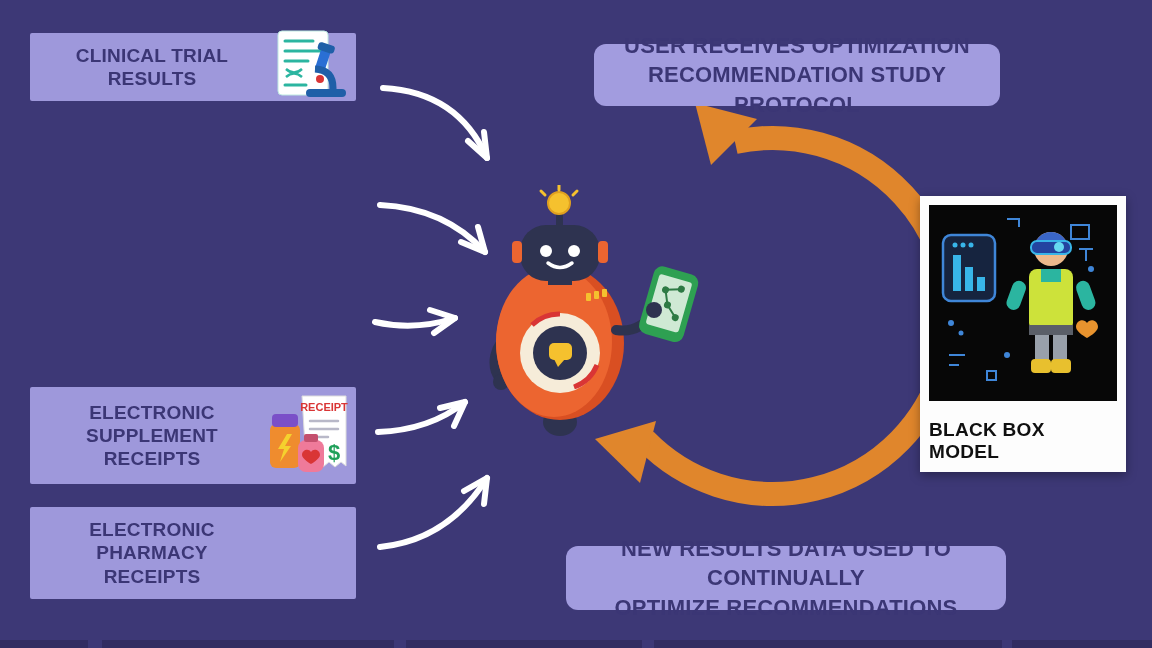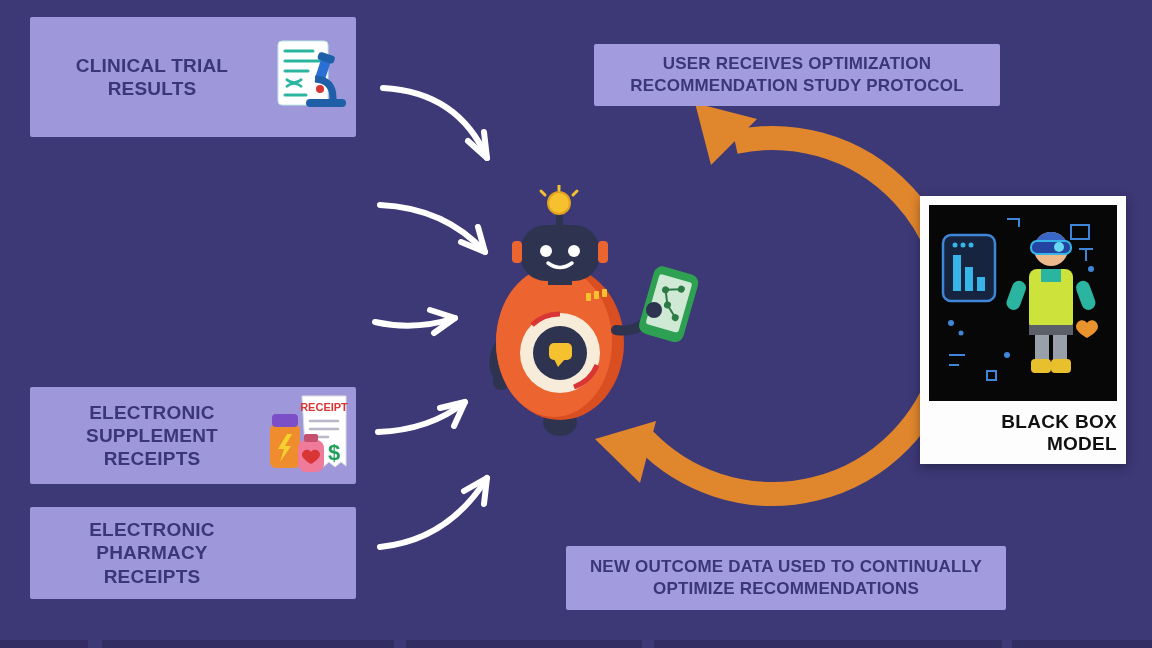--- a/index.html
+++ b/index.html
@@ -12,29 +12,29 @@
   .cycle-head{fill:var(--orange,#e0862c)}
   .warrow{stroke:var(--arrow-white,#fff);stroke-width:6;fill:none;stroke-linecap:round;stroke-linejoin:round}
 
   .source-box{position:absolute;left:30px;width:326px;background:var(--panel,#9e98db);display:flex;align-items:center;z-index:2;border-radius:2px}
   .source-label{flex:1;padding-left:14px;padding-right:96px;text-align:center;font-weight:bold;
     font-size:19px;line-height:1.22;color:var(--ink,#3b3675);white-space:pre-line;letter-spacing:.2px}
   .source-icon{position:absolute;right:4px;top:50%;transform:translateY(-50%);width:84px;height:84px}
   .source-icon svg{width:84px;height:84px;display:block}
 
   .flow-label{position:absolute;background:var(--panel2,#a29cdf);color:var(--ink,#3b3675);font-weight:bold;
-    font-size:17px;line-height:1.32;display:flex;align-items:center;justify-content:center;text-align:center;
-    white-space:pre-line;z-index:2;letter-spacing:.2px;border-radius:2px}
+    font-size:22px;line-height:1.32;display:flex;align-items:center;justify-content:center;text-align:center;
+    white-space:pre-line;z-index:2;letter-spacing:.2px;border-radius:12px}
 
   .robot{position:absolute;left:470px;top:185px;width:240px;height:255px;z-index:3}
 
   .polaroid{position:absolute;left:920px;top:196px;width:206px;background:#fdfdfd;padding:9px 9px 4px;z-index:4;
     box-shadow:0 3px 10px rgba(0,0,0,.35)}
   .polaroid svg{display:block;width:188px;height:196px}
-  .polaroid-caption{font-size:19px;font-weight:bold;color:#101010;text-align:right;padding:10px 0 5px;letter-spacing:.3px}
+  .polaroid-caption{font-size:19px;font-weight:bold;color:#101010;text-align:left;padding:18px 0 5px;letter-spacing:.3px}
 
   .bottom-strip{position:absolute;bottom:0;left:0;width:1152px;height:8px;z-index:5}
   .bottom-strip div{position:absolute;top:0;height:8px;background:#322d62}
 </style>
 </head>
 <body>
 
 <div class="stage">
 
   <svg class="layer" viewBox="0 0 1152 648">
@@ -54,21 +54,21 @@
       <path class="warrow" d="M 430 310 L 455 318 L 434 333"></path>
 
       <path class="warrow" d="M 378 432 Q 430 430 465 402"></path>
       <path class="warrow" d="M 440 408 L 465 402 L 454 426"></path>
 
       <path class="warrow" d="M 380 547 Q 448 540 487 478"></path>
       <path class="warrow" d="M 464 491 L 487 478 L 484 504"></path>
     </g>
   </svg>
 
-  <div class="source-box" style="top:17px;height:120px">
+  <div class="source-box" style="top:33px;height:68px">
     <div class="source-label">CLINICAL TRIAL
 RESULTS</div>
     <div class="source-icon">
       <svg viewBox="0 0 84 84">
         <rect x="10" y="6" width="50" height="64" rx="4" fill="#ffffff" stroke="#bfeae2"></rect>
         <g stroke="#2bb5a0" stroke-width="3" stroke-linecap="round">
           <line x1="17" y1="16" x2="45" y2="16"></line>
             <line x1="17" y1="26" x2="52" y2="26"></line>
           <line x1="17" y1="36" x2="40" y2="36"></line>
             <line x1="17" y1="60" x2="38" y2="60"></line>
@@ -112,21 +112,21 @@
   </div>
 
   <div class="source-box" style="top:507px;height:92px">
     <div class="source-label">ELECTRONIC
 PHARMACY
 RECEIPTS</div>
   </div>
 
   <div class="flow-label" style="left:594px;top:44px;width:406px;height:62px">USER RECEIVES OPTIMIZATION
 RECOMMENDATION STUDY PROTOCOL</div>
-  <div class="flow-label" style="left:566px;top:546px;width:440px;height:64px">NEW OUTCOME DATA USED TO CONTINUALLY
+  <div class="flow-label" style="left:566px;top:546px;width:440px;height:64px">NEW RESULTS DATA USED TO CONTINUALLY
 OPTIMIZE RECOMMENDATIONS</div>
 
   <svg class="robot" viewBox="0 0 240 255">
     <path d="M40 150 C 24 160 20 180 30 194" stroke="#2e3350" stroke-width="10" fill="none" stroke-linecap="round"></path>
     <circle cx="31" cy="197" r="8" fill="#2e3350"></circle>
     <rect x="78" y="216" width="24" height="14" fill="#2e3350"></rect>
     <ellipse cx="90" cy="237" rx="17" ry="14" fill="#2e3350"></ellipse>
     <ellipse cx="90" cy="158" rx="64" ry="77" fill="#d94f22"></ellipse>
     <ellipse cx="84" cy="157" rx="58" ry="75" fill="#ec6530"></ellipse>
     <g fill="#f5c12e">

